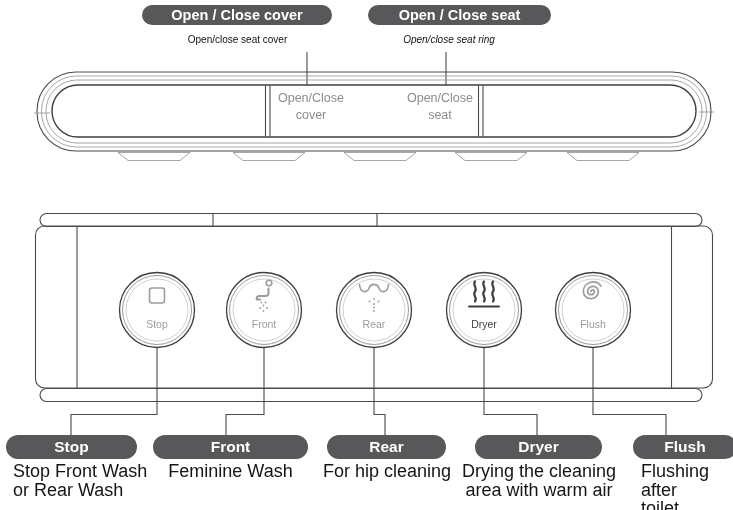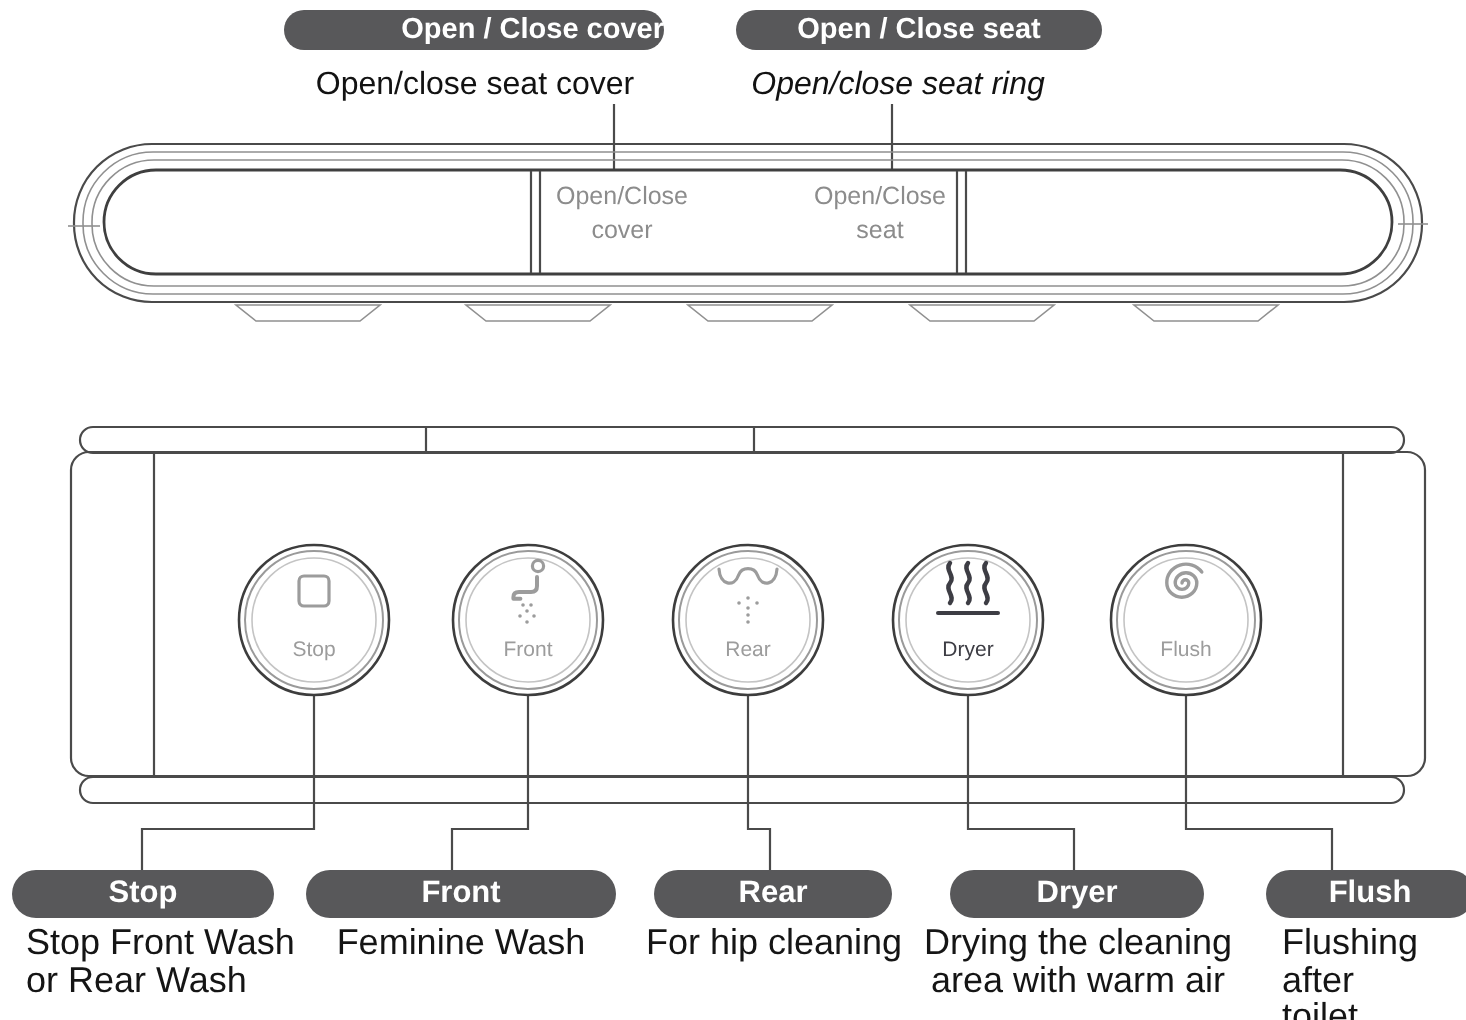--- a/index.html
+++ b/index.html
@@ -27,21 +27,21 @@
   .panel-label{fill:#8c8c8c;font-size:12.5px;text-anchor:middle;}
 
   
   .badge{
     position:absolute;background:var(--color-badge-bg,#58585a);
     color:var(--color-badge-text,#fff);font-weight:bold;text-align:center;
     white-space:nowrap;
   }
   .badge.top-badge{height:20px;line-height:20px;border-radius:10px;font-size:14.5px;}
   .badge.bottom-badge{height:24px;line-height:24px;border-radius:12px;font-size:15.5px;}
-  .caption{position:absolute;font-size:16px;color:#121212;text-align:center;white-space:nowrap;}
+  .caption{position:absolute;font-size:10px;color:#121212;text-align:center;white-space:nowrap;}
   .desc{position:absolute;font-size:18px;color:var(--color-body-text,#151515);line-height:18.5px;}
   .desc.center{text-align:center;}
 </style>
 </head>
 <body>
 
 <div class="stage">
 
   <svg width="733" height="510" viewBox="0 0 733 510">
 
@@ -154,21 +154,21 @@
       <circle class="ring-outer" cx="593" cy="310" r="37.5"></circle>
       <circle class="ring-mid" cx="593" cy="310" r="34.5"></circle>
       <circle class="ring-inner" cx="593" cy="310" r="31"></circle>
       <g>
         <path class="icon-stroke" style="stroke-width:1.7" d="M591,291.5 a1.7,1.6 0 0 1 3.4,0 a3.4,3.2 0 0 1 -6.8,0 a5.4,5.1 0 0 1 10.8,0 a7.5,7.1 0 0 1 -15,0 a9.6,9.1 0 0 1 17.5,-5.5"></path>
       </g>
       <text class="btn-label" x="593" y="328">Flush</text>
     </g>
   </svg>
 
-  <div class="badge top-badge" style="left:142px;top:5px;width:190px;text-align:right;">Open / Close cover</div>
+  <div class="badge top-badge" style="left:142px;top:5px;width:190px;">Open / Close cover</div>
   <div class="badge top-badge" style="left:368px;top:5px;width:183px;text-align:center;">Open / Close seat</div>
   <div class="caption" style="left:140px;top:34px;width:195px;">Open/close seat cover</div>
   <div class="caption" style="left:354px;top:34px;width:190px;font-style:italic;">Open/close seat ring</div>
 
   <div class="badge bottom-badge" style="left:6px;top:435px;width:131px;">Stop</div>
   <div class="badge bottom-badge" style="left:153px;top:435px;width:155px;">Front</div>
   <div class="badge bottom-badge" style="left:327px;top:435px;width:119px;">Rear</div>
   <div class="badge bottom-badge" style="left:475px;top:435px;width:127px;">Dryer</div>
   <div class="badge bottom-badge" style="left:633px;top:435px;width:104px;">Flush</div>
 

